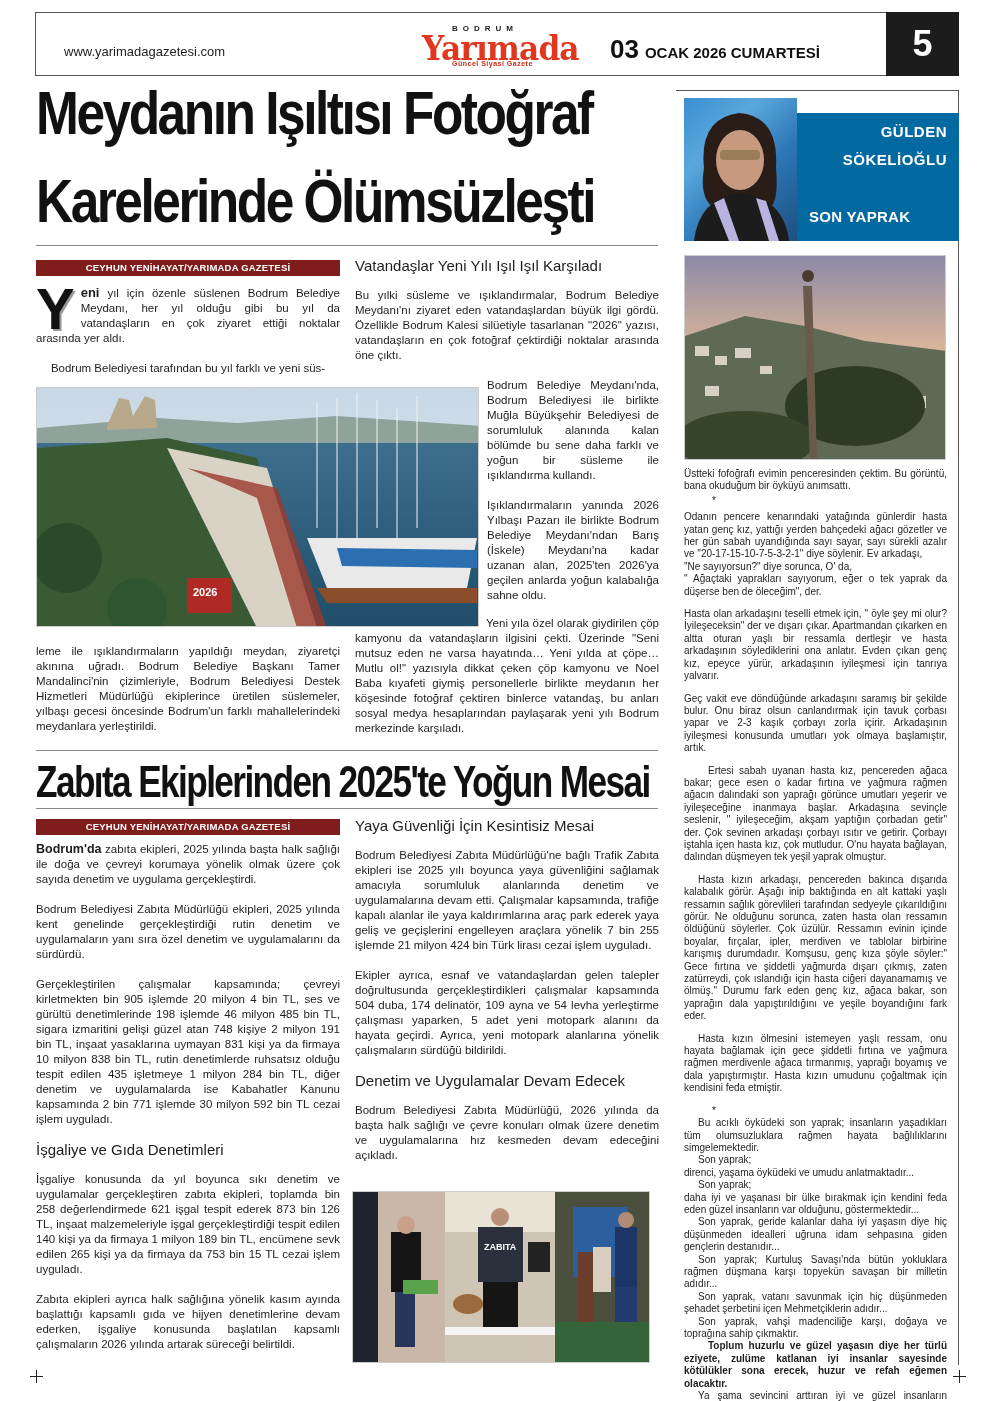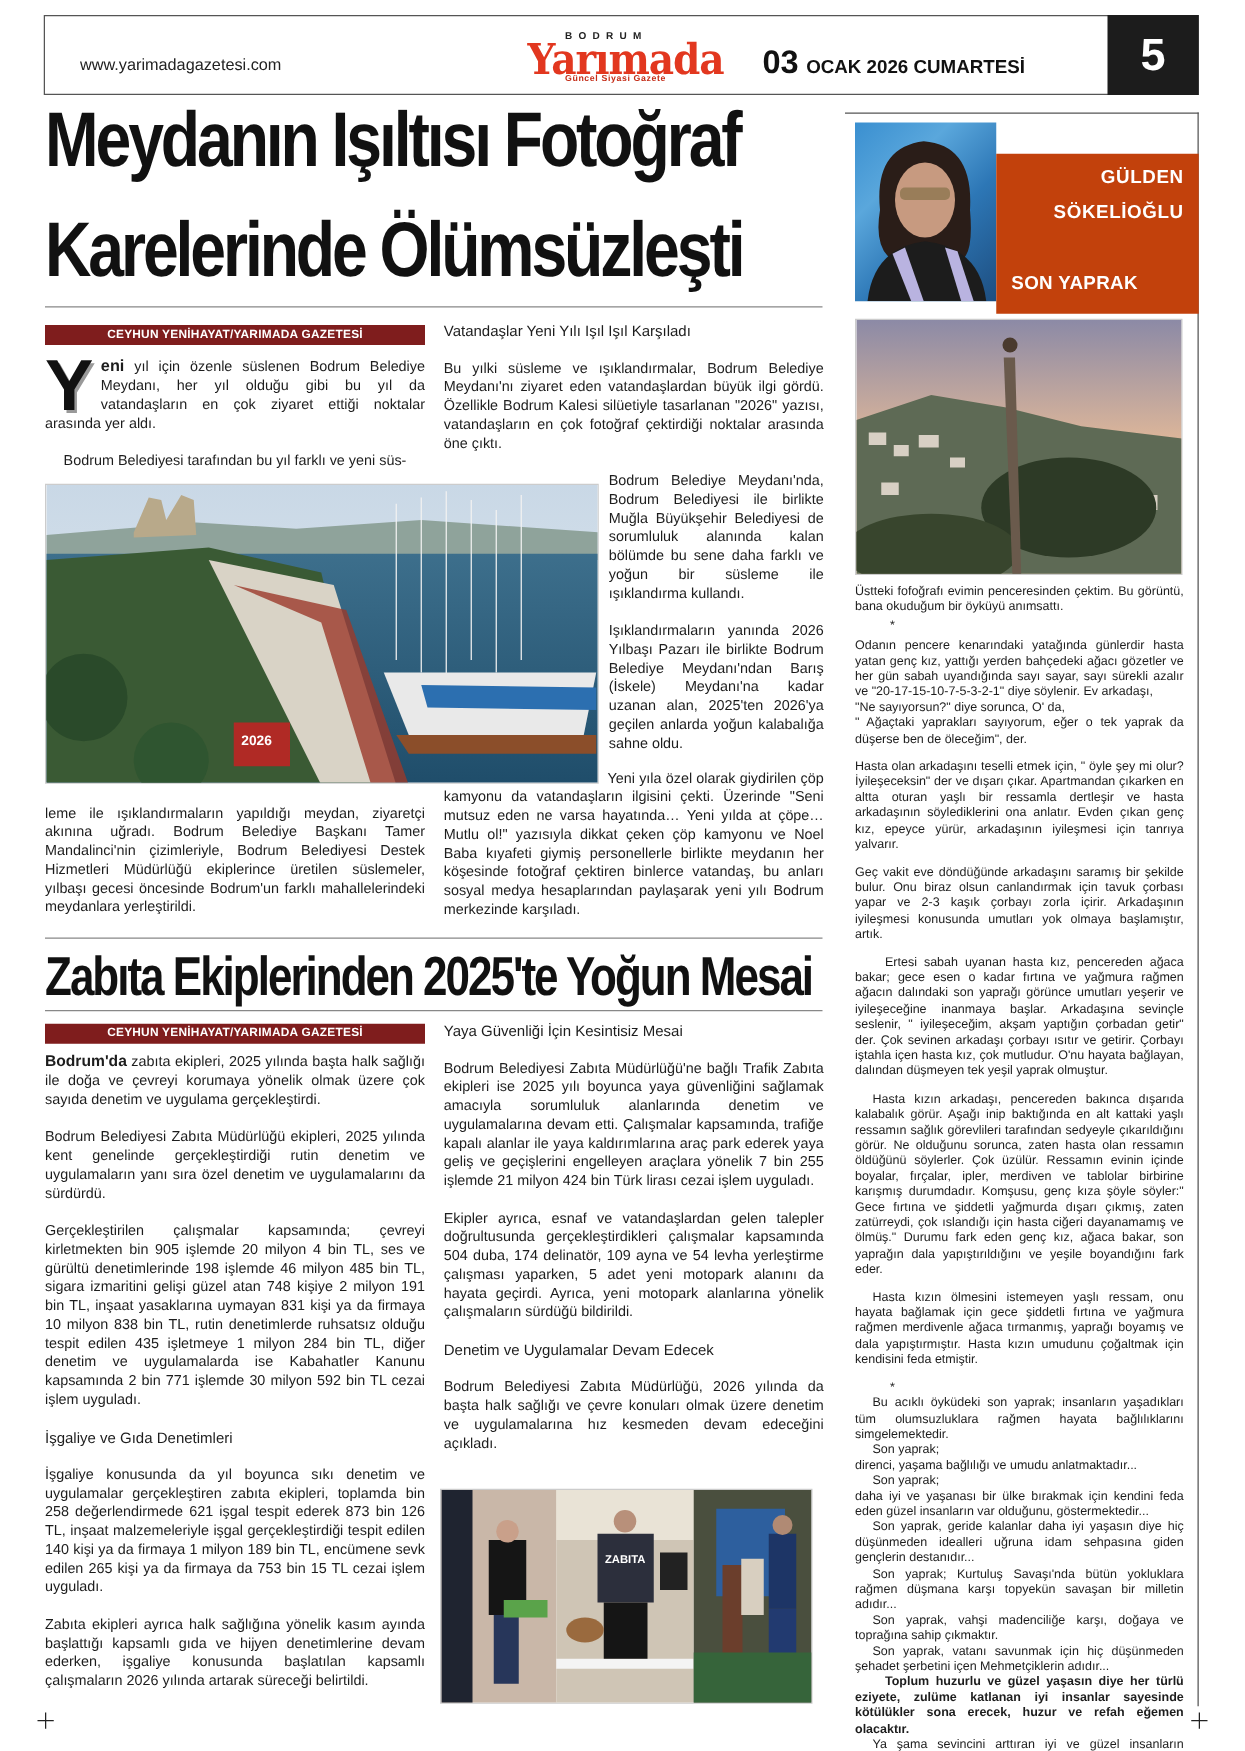--- a/index.html
+++ b/index.html
@@ -16,26 +16,26 @@
   .date .d{font-size:26px;}
   .date .rest{font-size:15px;margin-left:6px;}
   .pagenum{left:886px;top:12px;width:73px;height:64px;background:#1c1c1c;color:#fff;font-size:36px;font-weight:bold;display:flex;align-items:center;justify-content:center;}
   
   .h1{left:36px;top:82px;width:630px;font-size:62px;font-weight:bold;line-height:62px;letter-spacing:-3px;color:#111;transform:scaleX(0.83);transform-origin:left;white-space:nowrap;}
   .h2{left:36px;top:757px;font-size:44px;font-weight:bold;letter-spacing:-2px;color:#111;transform:scaleX(0.8);transform-origin:left;white-space:nowrap;}
   .rule{background:#888;height:1px;}
   .byline{background:#7f1d1d;color:#fff;font-size:9.5px;font-weight:bold;text-align:center;height:16px;line-height:16px;letter-spacing:0.2px;}
   .txt{font-size:11.5px;line-height:15px;text-align:justify;color:#1d1d1d;}
   .txt p{margin:0 0 15px 0;}
-  .sub-h{font-size:12px;color:#1d1d1d;}
+  .sub-h{font-size:15px;color:#1d1d1d;}
   .drop{float:left;font-size:58px;font-weight:bold;line-height:44px;margin:2px 6px 0 0;color:#111;font-family:"Liberation Sans",sans-serif;text-shadow:2px 2px 0 #999;}
   
   .rcol-frame{left:676px;top:90px;width:283px;height:1275px;border-right:1px solid #555;border-top:1px solid #555;box-sizing:border-box;}
   .author-photo{left:684px;top:98px;width:113px;height:143px;background:linear-gradient(135deg,#3a8fd0 0%,#5aa7dc 30%,#2d77b6 60%,#1e4e80 100%);overflow:hidden;}
-  .author-box{left:797px;top:123px;width:162px;height:128px;background:#c2410c;color:#fff;font-weight:bold;}
+  .author-box{left:797px;top:113px;width:162px;height:128px;background:#0369a1;color:#fff;font-weight:bold;}
   .author-box .n1{position:absolute;right:12px;top:10px;font-size:15px;letter-spacing:0.5px;}
   .author-box .n2{position:absolute;right:12px;top:38px;font-size:15px;letter-spacing:0.5px;}
   .author-box .n3{position:absolute;left:12px;top:95px;font-size:15px;letter-spacing:0.3px;}
   .rtxt{font-size:10px;line-height:12.4px;text-align:justify;color:#1d1d1d;}
   .rtxt p{margin:0 0 10px 0;}
   .ind{text-indent:24px;}
   .ind2{text-indent:14px;}
   .star{padding-left:28px;margin:0 !important;}
   
   .ph{overflow:hidden;border:1px solid #ccc;box-sizing:border-box;}
@@ -233,23 +233,23 @@
   <p style="margin:0;">"Ne sayıyorsun?" diye sorunca, O' da,</p>
   <p>" Ağaçtaki yaprakları sayıyorum, eğer o tek yaprak da düşerse ben de öleceğim", der.</p>
   <p>Hasta olan arkadaşını teselli etmek için, " öyle şey mi olur? İyileşeceksin" der ve dışarı çıkar. Apartmandan çıkarken en altta oturan yaşlı bir ressamla dertleşir ve hasta arkadaşının söylediklerini ona anlatır. Evden çıkan genç kız, epeyce yürür, arkadaşının iyileşmesi için tanrıya yalvarır.</p>
   <p>Geç vakit eve döndüğünde arkadaşını saramış bir şekilde bulur. Onu biraz olsun canlandırmak için tavuk çorbası yapar ve 2-3 kaşık çorbayı zorla içirir. Arkadaşının iyileşmesi konusunda umutları yok olmaya başlamıştır, artık.</p>
   <p class="ind">Ertesi sabah uyanan hasta kız, pencereden ağaca bakar; gece esen o kadar fırtına ve yağmura rağmen ağacın dalındaki son yaprağı görünce umutları yeşerir ve iyileşeceğine inanmaya başlar. Arkadaşına sevinçle seslenir, " iyileşeceğim, akşam yaptığın çorbadan getir" der. Çok sevinen arkadaşı çorbayı ısıtır ve getirir. Çorbayı iştahla içen hasta kız, çok mutludur. O'nu hayata bağlayan, dalından düşmeyen tek yeşil yaprak olmuştur.</p>
   <p class="ind2">Hasta kızın arkadaşı, pencereden bakınca dışarıda kalabalık görür. Aşağı inip baktığında en alt kattaki yaşlı ressamın sağlık görevlileri tarafından sedyeyle çıkarıldığını görür. Ne olduğunu sorunca, zaten hasta olan ressamın öldüğünü söylerler. Çok üzülür. Ressamın evinin içinde boyalar, fırçalar, ipler, merdiven ve tablolar birbirine karışmış durumdadır. Komşusu, genç kıza şöyle söyler:" Gece fırtına ve şiddetli yağmurda dışarı çıkmış, zaten zatürreydi, çok ıslandığı için hasta ciğeri dayanamamış ve ölmüş." Durumu fark eden genç kız, ağaca bakar, son yaprağın dala yapıştırıldığını ve yeşile boyandığını fark eder.</p>
   <p class="ind2">Hasta kızın ölmesini istemeyen yaşlı ressam, onu hayata bağlamak için gece şiddetli fırtına ve yağmura rağmen merdivenle ağaca tırmanmış, yaprağı boyamış ve dala yapıştırmıştır. Hasta kızın umudunu çoğaltmak için kendisini feda etmiştir.</p>
   <p class="star">*</p>
   <p class="ind2" style="margin:0;">Bu acıklı öyküdeki son yaprak; insanların yaşadıkları tüm olumsuzluklara rağmen hayata bağlılıklarını simgelemektedir.</p>
   <p class="ind2" style="margin:0;">Son yaprak;</p>
-  <p style="margin:0;">direnci, yaşama bağlılığı ve umudu anlatmaktadır...</p>
+  <p style="margin:0;">direnci, yaşama öyküdeki ve umudu anlatmaktadır...</p>
   <p class="ind2" style="margin:0;">Son yaprak;</p>
   <p style="margin:0;">daha iyi ve yaşanası bir ülke bırakmak için kendini feda eden güzel insanların var olduğunu, göstermektedir...</p>
   <p class="ind2" style="margin:0;">Son yaprak, geride kalanlar daha iyi yaşasın diye hiç düşünmeden idealleri uğruna idam sehpasına giden gençlerin destanıdır...</p>
   <p class="ind2" style="margin:0;">Son yaprak; Kurtuluş Savaşı'nda bütün yokluklara rağmen düşmana karşı topyekün savaşan bir milletin adıdır...</p>
+  <p class="ind2" style="margin:0;">Son yaprak, vatanı savunmak için hiç düşünmeden şehadet şerbetini içen Mehmetçiklerin adıdır...</p>
   <p class="ind2" style="margin:0;">Son yaprak, vahşi madenciliğe karşı, doğaya ve toprağına sahip çıkmaktır.</p>
-  <p class="ind2" style="margin:0;">Son yaprak, vatanı savunmak için hiç düşünmeden şehadet şerbetini içen Mehmetçiklerin adıdır...</p>
   <p class="ind" style="margin:0;font-weight:bold;">Toplum huzurlu ve güzel yaşasın diye her türlü eziyete, zulüme katlanan iyi insanlar sayesinde kötülükler sona erecek, huzur ve refah eğemen olacaktır.</p>
   <p class="ind2" style="margin:0;">Ya şama sevincini arttıran iyi ve güzel insanların çoğalması...</p>
 
 </div>
 
 </body></html>

